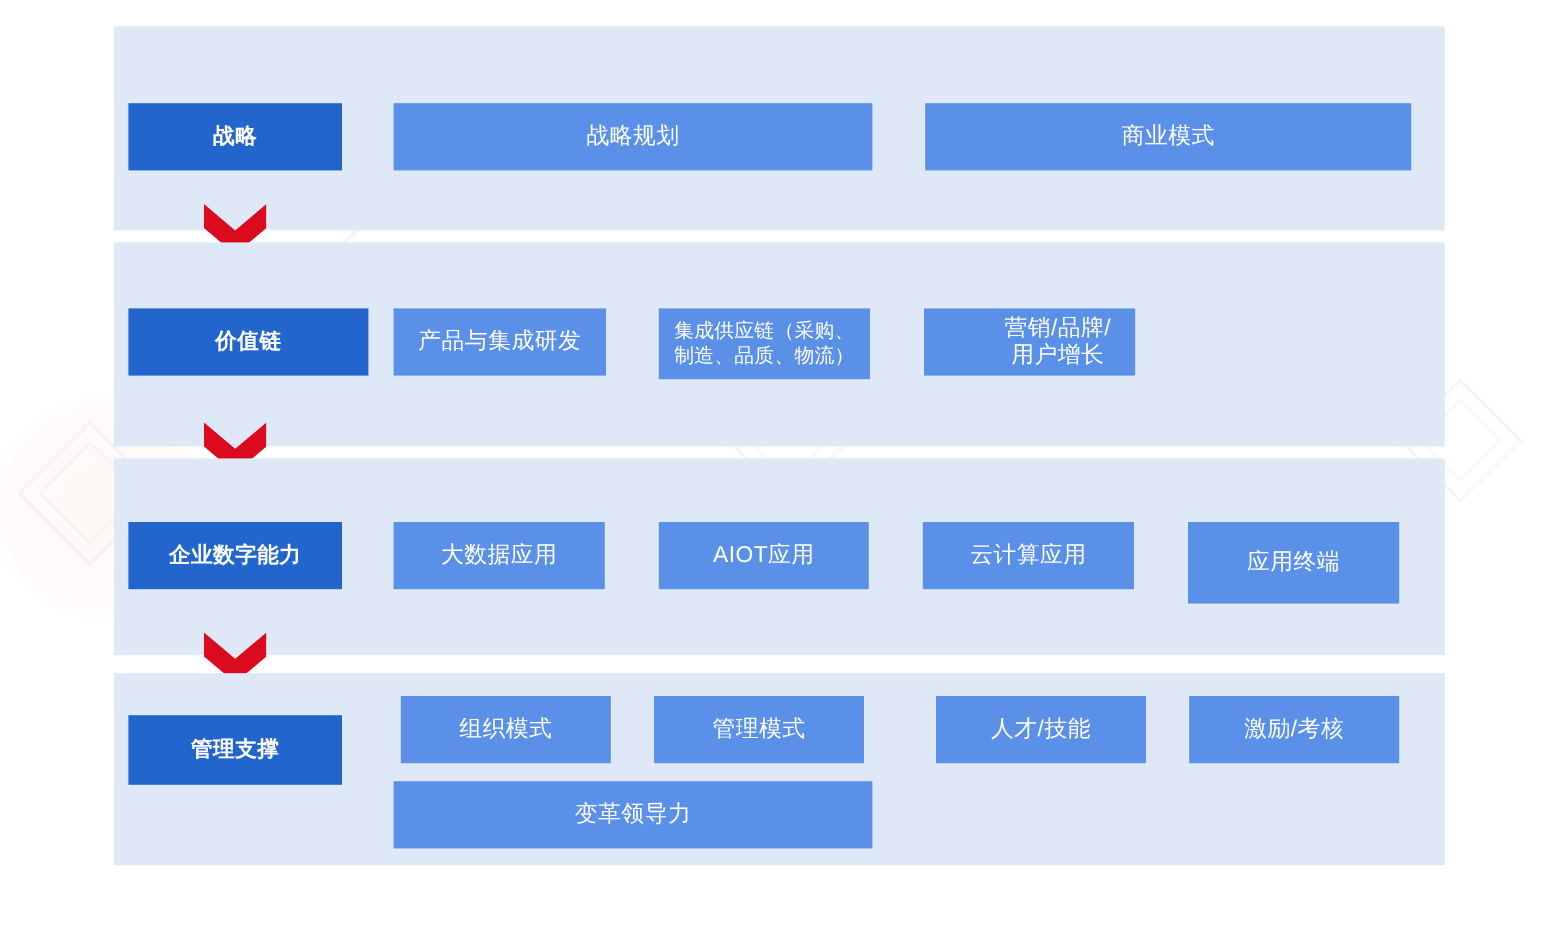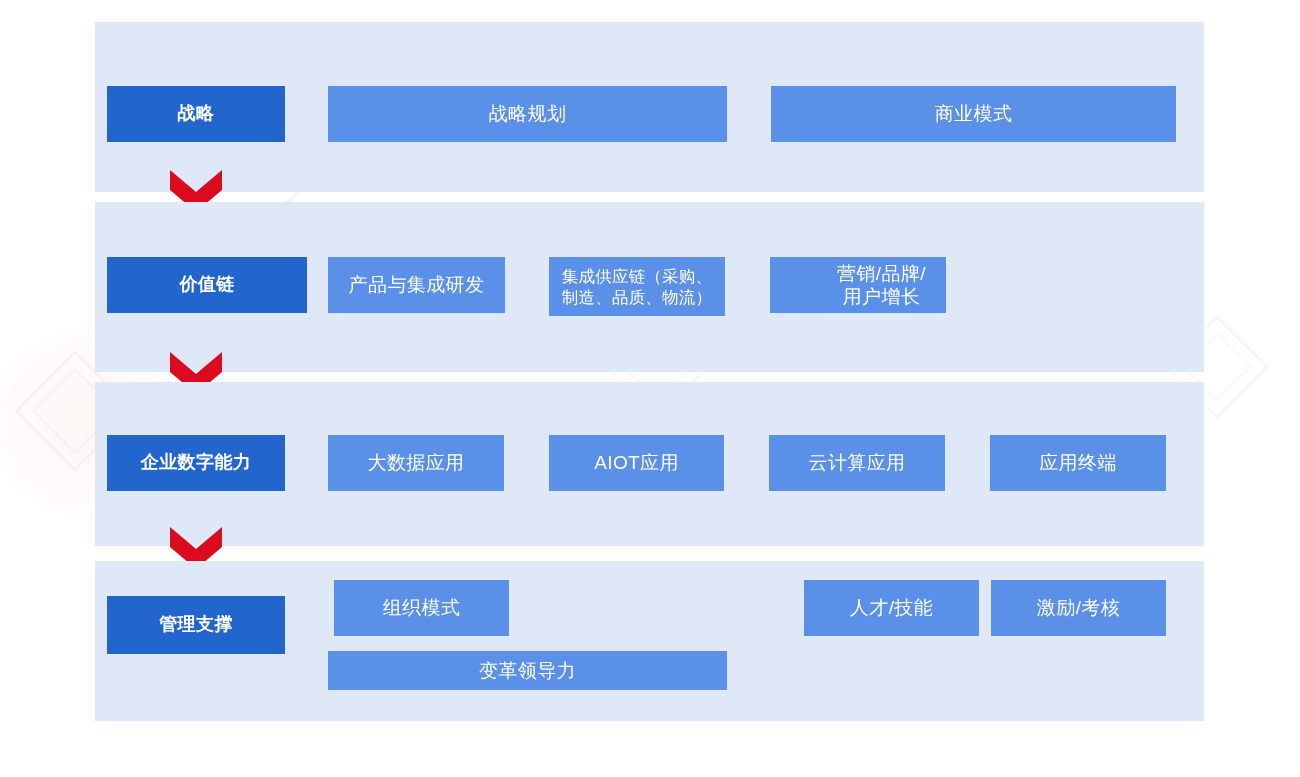--- a/index.html
+++ b/index.html
@@ -113,35 +113,36 @@
   <div class="band" style="top:382px; height:164px;"></div>
 
   <div class="box cat" style="left:107px; top:435px; width:178px; height:56px;">企业数字能力</div>
 
   <div class="box item" style="left:328px; top:435px; width:176px; height:56px;">大数据应用</div>
 
   <div class="box item" style="left:549px; top:435px; width:175px; height:56px;">AIOT应用</div>
 
   <div class="box item" style="left:769px; top:435px; width:176px; height:56px;">云计算应用</div>
 
-  <div class="box item" style="left:990px; top:435px; width:176px; height:56px;">应用终端</div>
+  <div class="box item" style="left:990px; top:435px; width:176px; height:68px;">应用终端</div>
 
   <div class="arrow" style="left:170px; top:527px;">
     <svg viewBox="0 0 52 42" preserveAspectRatio="none">
       <polygon points="0,0 26,22 52,0 52,20 26,42 0,20" fill="#dc0a1e"></polygon>
     </svg>
   </div>
 
   <div class="band" style="top:561px; height:160px;"></div>
 
   <div class="box cat" style="left:107px; top:596px; width:178px; height:58px;">管理支撑</div>
 
   <div class="box item" style="left:334px; top:580px; width:175px; height:56px;">组织模式</div>
 
+  <div class="box item" style="left:545px; top:580px; width:175px; height:56px;">管理模式</div>
 
-  <div class="box item" style="left:780px; top:580px; width:175px; height:56px;margin-left:24px;">人才/技能</div>
+  <div class="box item" style="left:780px; top:580px; width:175px; height:56px;">人才/技能</div>
 
   <div class="box item" style="left:991px; top:580px; width:175px; height:56px;">激励/考核</div>
 
-  <div class="box item" style="left:328px; top:651px; width:399px; height:39px;">变革领导力</div>
+  <div class="box item" style="left:328px; top:651px; width:399px; height:56px;">变革领导力</div>
 
 
 </div>
 
 </body></html>

